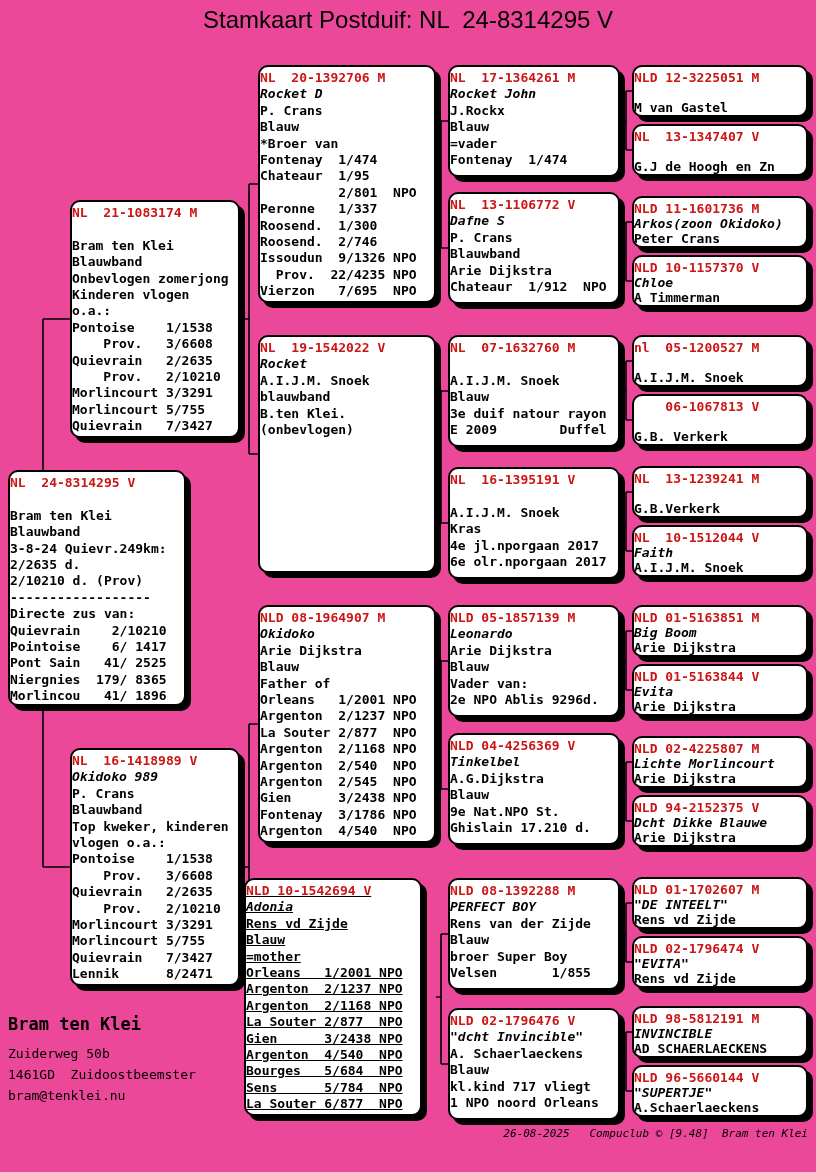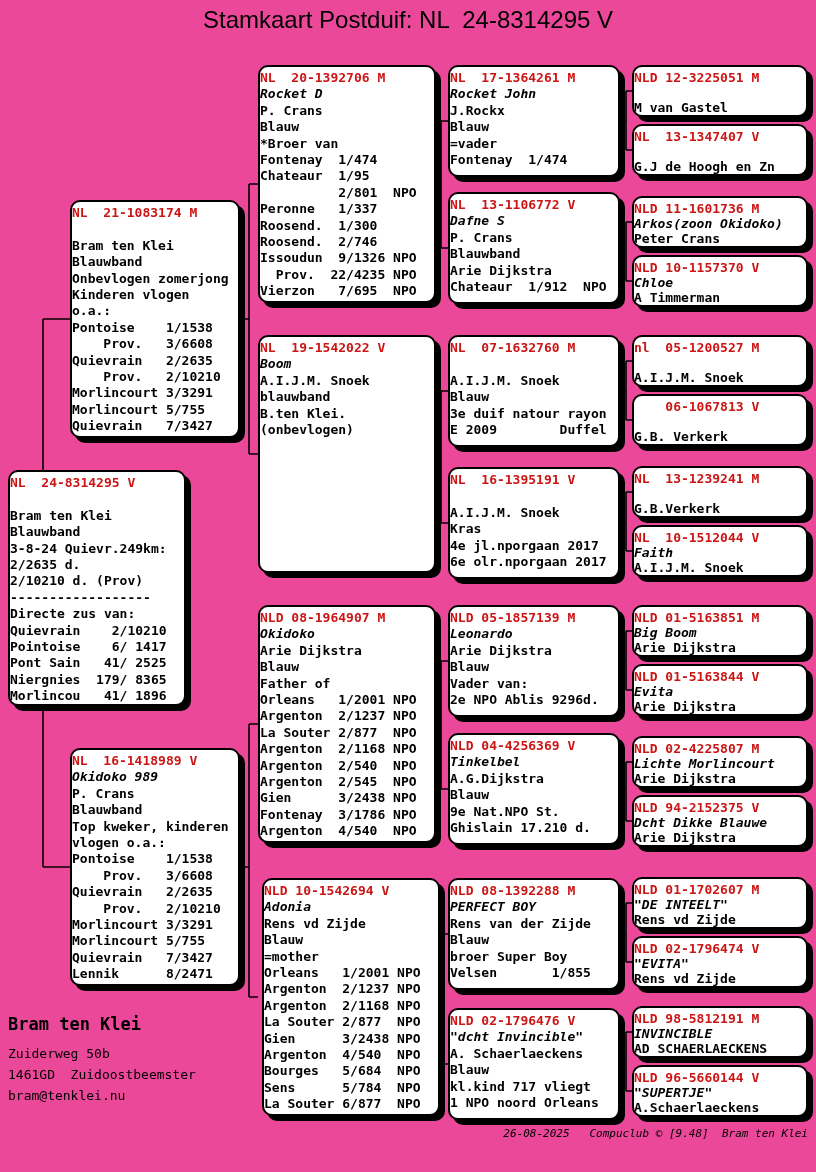--- a/index.html
+++ b/index.html
@@ -89,21 +89,21 @@
         <div class="bl">          2/801  NPO</div>
         <div class="bl">Peronne   1/337</div>
         <div class="bl">Roosend.  1/300</div>
         <div class="bl">Roosend.  2/746</div>
         <div class="bl">Issoudun  9/1326 NPO</div>
         <div class="bl">  Prov.  22/4235 NPO</div>
         <div class="bl">Vierzon   7/695  NPO</div>
       </div>
       <div class="pbox" style="left: 258px; top: 335px; width: 178px; height: 238px;">
         <div class="bl ring">NL  19-1542022 V</div>
-        <div class="bl it">Boom</div>
+        <div class="bl it">Rocket</div>
         <div class="bl">A.I.J.M. Snoek</div>
         <div class="bl">blauwband</div>
         <div class="bl">B.ten Klei.</div>
         <div class="bl">(onbevlogen)</div>
       </div>
       <div class="pbox" style="left: 258px; top: 605px; width: 178px; height: 238px;">
         <div class="bl ring">NLD 08-1964907 M</div>
         <div class="bl it">Okidoko</div>
         <div class="bl">Arie Dijkstra</div>
         <div class="bl">Blauw</div>
@@ -111,21 +111,21 @@
         <div class="bl">Orleans   1/2001 NPO</div>
         <div class="bl">Argenton  2/1237 NPO</div>
         <div class="bl">La Souter 2/877  NPO</div>
         <div class="bl">Argenton  2/1168 NPO</div>
         <div class="bl">Argenton  2/540  NPO</div>
         <div class="bl">Argenton  2/545  NPO</div>
         <div class="bl">Gien      3/2438 NPO</div>
         <div class="bl">Fontenay  3/1786 NPO</div>
         <div class="bl">Argenton  4/540  NPO</div>
       </div>
-      <div class="pbox" style="left: 262px; top: 878px; width: 178px; height: 238px;">
+      <div class="pbox" style="left: 244px; top: 878px; width: 178px; height: 238px; text-decoration: underline;">
         <div class="bl ring">NLD 10-1542694 V</div>
         <div class="bl it">Adonia</div>
         <div class="bl">Rens vd Zijde</div>
         <div class="bl">Blauw</div>
         <div class="bl">=mother</div>
         <div class="bl">Orleans   1/2001 NPO</div>
         <div class="bl">Argenton  2/1237 NPO</div>
         <div class="bl">Argenton  2/1168 NPO</div>
         <div class="bl">La Souter 2/877  NPO</div>
         <div class="bl">Gien      3/2438 NPO</div>

